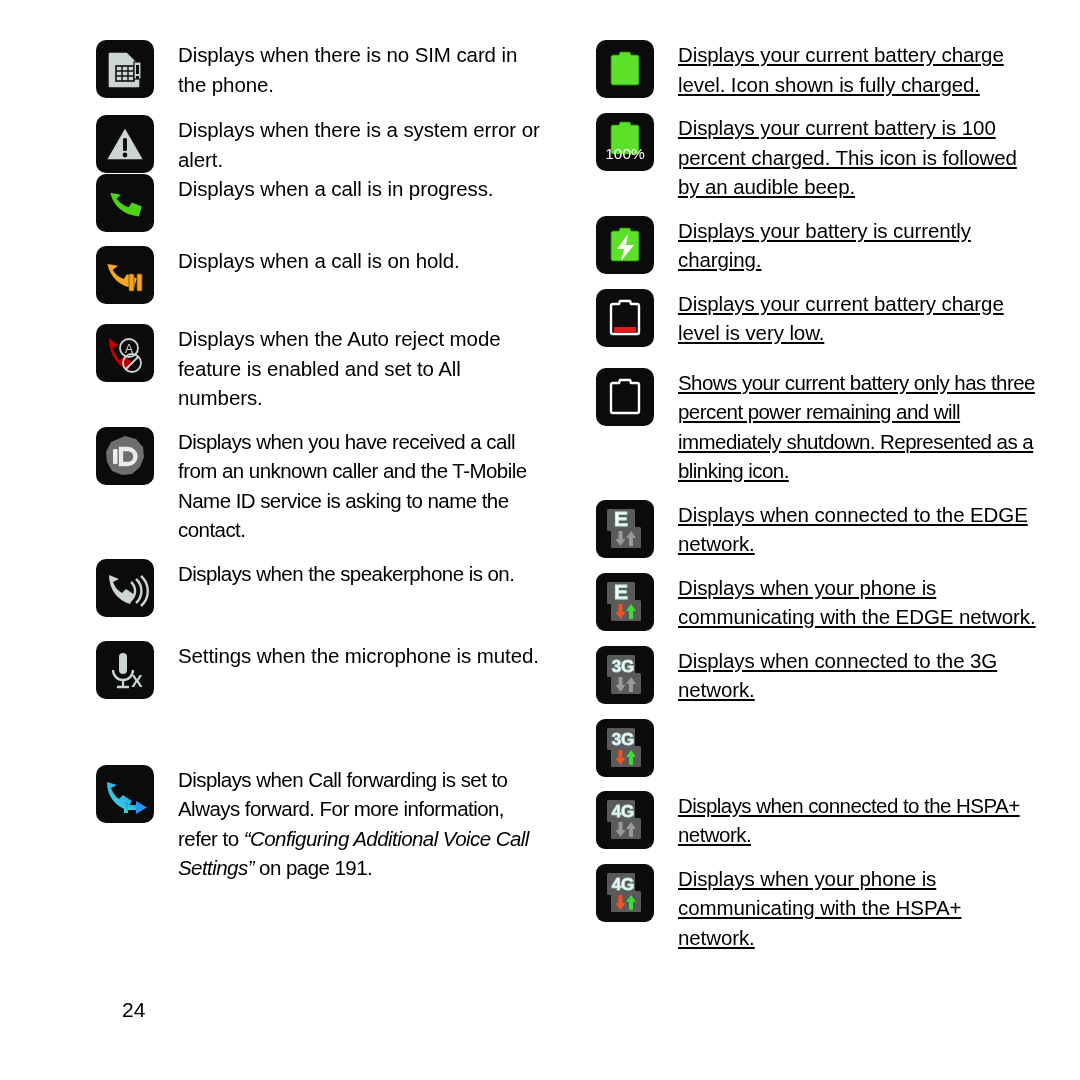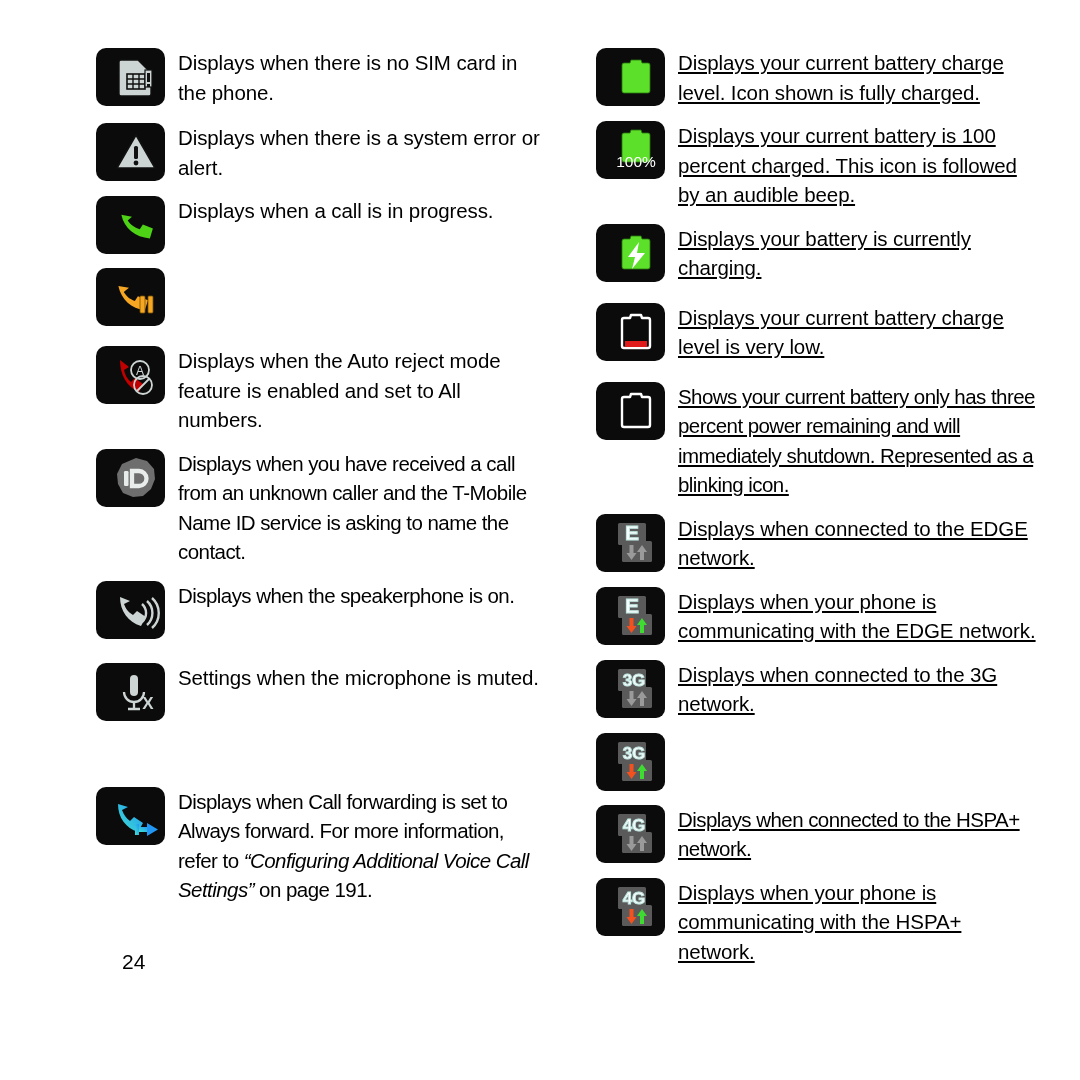--- a/index.html
+++ b/index.html
@@ -18,21 +18,21 @@
 
   .page {
     position: absolute;
     left: 0; top: 0;
     width: 1080px;
     height: 1080px;
   }
 
   .column {
     position: absolute;
-    top: 48px;
+    top: 40px;
     width: 445px;
   }
   .col-left  { left: 96px;  }
   .col-right { left: 596px; text-decoration: underline; }
 
   .row {
     display: flex;
     align-items: flex-start;
   }
 
@@ -57,28 +57,27 @@
 
   
   .tile {
     width: 58px;
     height: 58px;
     border-radius: 10px;
     background: #0b0b0b;
     position: relative;
     overflow: hidden;
     flex: 0 0 auto;
-    padding-left: 11px;
   }
   .tile svg { display: block; width: 58px; height: 58px; }
 
   .page-number {
     position: absolute;
     left: 122px;
-    top: 950px;
+    top: 998px;
     font-size: 21px;
     color: #000;
   }
 </style>
 </head>
 <body>
 
 <div class="page">
 
   <div class="column col-left" id="col-left">
@@ -93,21 +92,21 @@
     <line x1="26" y1="26" x2="26" y2="41" stroke="#111" stroke-width="1.4"></line>
     <line x1="32" y1="26" x2="32" y2="41" stroke="#111" stroke-width="1.4"></line>
     <rect x="38" y="22" width="7" height="17" fill="#ccd5d4" stroke="#111" stroke-width="1.2"></rect>
     <rect x="40" y="25" width="3" height="9" fill="#111"></rect>
     <rect x="40" y="36" width="3" height="3" fill="#111"></rect>
   </svg>
           </div>
         </div>
         <div class="desc">Displays when there is no SIM card in the phone.</div>
       </div>
-      <div class="row" style="margin-bottom:14px">
+      <div class="row" style="">
         <div class="icon-cell">
           <div class="tile" style="border-radius:10px">
             <svg viewBox="0 0 58 58" xmlns="http://www.w3.org/2000/svg">
     <path d="M29 12 L48 45 H10 Z" fill="#ccd5d4" stroke="#111" stroke-width="1.6" stroke-linejoin="round"></path>
     <rect x="27" y="23" width="4" height="13" rx="1.6" fill="#111"></rect>
     <circle cx="29" cy="40" r="2.4" fill="#111"></circle>
   </svg>
           </div>
         </div>
         <div class="desc">Displays when there is a system error or alert.</div>
@@ -125,20 +124,21 @@
       <div class="row" style="margin-bottom:20px">
         <div class="icon-cell">
           <div class="tile" style="border-radius:10px">
             <svg viewBox="0 0 58 58" xmlns="http://www.w3.org/2000/svg">
     <path d="M14 15 C14 29 22 40 35 44 L40 35 L31 29 L27 33 C22 30 20 27 18 22 L24 19 Z" fill="#f5a623" transform="rotate(-12 27 29)"></path>
     <rect x="33" y="28" width="5" height="17" rx="1" fill="#f5a623" stroke="#7a5200" stroke-width="0.8"></rect>
     <rect x="41" y="28" width="5" height="17" rx="1" fill="#f5a623" stroke="#7a5200" stroke-width="0.8"></rect>
   </svg>
           </div>
         </div>
+        <div class="desc">Displays when a call is on hold.</div>
       </div>
       <div class="row" style="margin-bottom:14px">
         <div class="icon-cell">
           <div class="tile" style="border-radius:10px">
             <svg viewBox="0 0 58 58" xmlns="http://www.w3.org/2000/svg">
     <path d="M13 14 C13 29 20 41 32 46 L36 38 L28 32 L24 36 C20 33 18 29 17 24 L22 21 Z" fill="#c00000"></path>
     <circle cx="33" cy="24" r="9" fill="none" stroke="#ccd5d4" stroke-width="1.8"></circle>
     <text x="33" y="28.5" font-family="Liberation Sans, sans-serif" font-size="12" fill="#ccd5d4" text-anchor="middle">A</text>
     <circle cx="36" cy="39" r="9" fill="none" stroke="#ccd5d4" stroke-width="1.8"></circle>
     <line x1="30" y1="45" x2="42" y2="33" stroke="#ccd5d4" stroke-width="1.8"></line>
@@ -222,21 +222,21 @@
         <div class="icon-cell">
           <div class="tile" style="border-radius:10px">
             <svg viewBox="0 0 58 58" xmlns="http://www.w3.org/2000/svg">
     <path d="M24 9 h10 l1 3 h6 a2 2 0 0 1 2 2 v25 a2 2 0 0 1 -2 2 h-24 a2 2 0 0 1 -2 -2 v-25 a2 2 0 0 1 2 -2 h6 z" fill="#5ce02a" stroke="#2a7a0c" stroke-width="0.8"></path>
     <text x="29" y="46" font-family="Liberation Sans, sans-serif" font-size="15.5" fill="#ffffff" text-anchor="middle">100%</text>
   </svg>
           </div>
         </div>
         <div class="desc">Displays your current battery is 100 percent charged. This icon is followed by an audible beep.</div>
       </div>
-      <div class="row" style="margin-bottom:20px">
+      <div class="row" style="margin-bottom:14px">
         <div class="icon-cell">
           <div class="tile" style="border-radius:10px">
             <svg viewBox="0 0 58 58" xmlns="http://www.w3.org/2000/svg">
     <path d="M24 12 h10 l1 3 h6 a2 2 0 0 1 2 2 v26 a2 2 0 0 1 -2 2 h-24 a2 2 0 0 1 -2 -2 v-26 a2 2 0 0 1 2 -2 h6 z" fill="#5ce02a" stroke="#2a7a0c" stroke-width="0.8"></path>
     <path d="M32 18 L21 33 h7 l-3 12 L38 29 h-8 z" fill="#ffffff"></path>
   </svg>
           </div>
         </div>
         <div class="desc">Displays your battery is currently charging.</div>
       </div>

